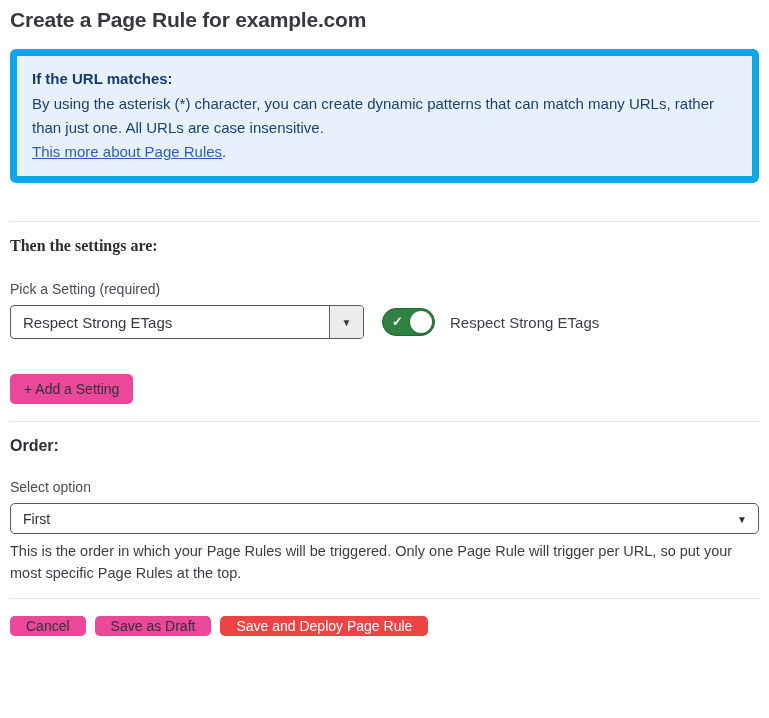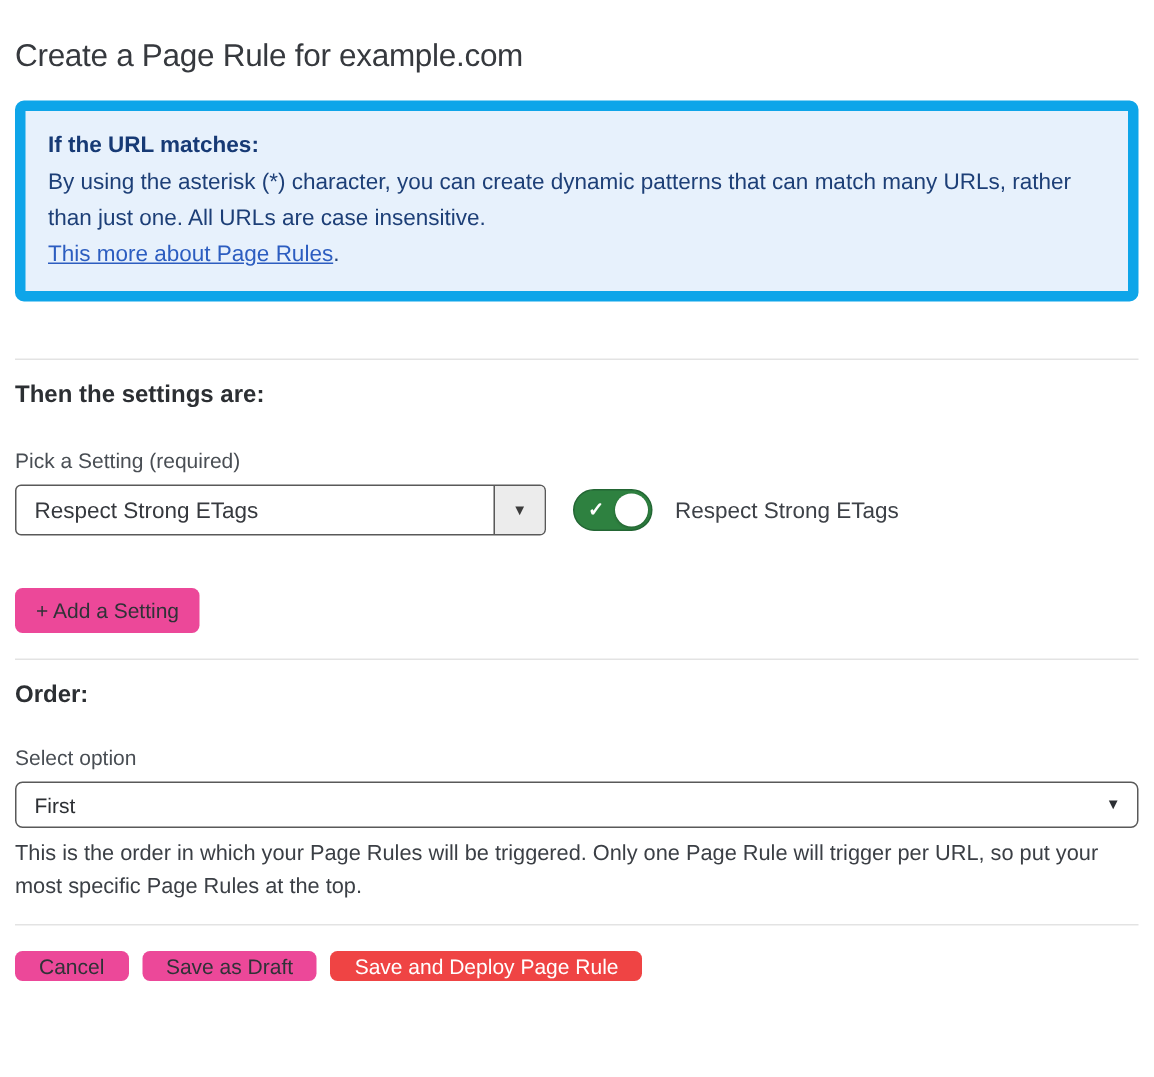--- a/index.html
+++ b/index.html
@@ -9,24 +9,24 @@
     height: 718px;
     font-family: "Liberation Sans", sans-serif;
     color: #2c2f33;
     overflow: hidden;
   }
   .container { padding: 8px 10px 0 10px; }
 
   
   .page-title {
     font-size: 21px;
-    font-weight: 400;
+    font-weight: 700;
     color: #36393e;
     letter-spacing: -0.2px;
-    margin-top: 18px;
+    margin-top: 0;
   }
 
   
   .info-box {
     margin-top: 17px;
     background: #e7f1fc;
     border: 7px solid #0ea5e9;
     border-radius: 6px;
     padding: 11px 15px 12px 15px;
     color: #1d3f77;
@@ -77,21 +77,21 @@
   .divider-1 { margin-top: 38px; }
   .divider-2 { margin-top: 17px; }
   .divider-3 { margin-top: 14px; }
 
   
   .section-heading {
     font-size: 16px;
     font-weight: 700;
     color: #2c2f33;
   }
-  .settings-heading { margin-top: 15px; }
+  .settings-heading { margin-top: 15px; font-family: Liberation Serif, serif; }
   .order-heading { margin-top: 15px; }
 
   
   .picker-label { margin-top: 26px; }
   .setting-row {
     display: flex;
     align-items: center;
     margin-top: 0px;
   }
   .dropdown {

